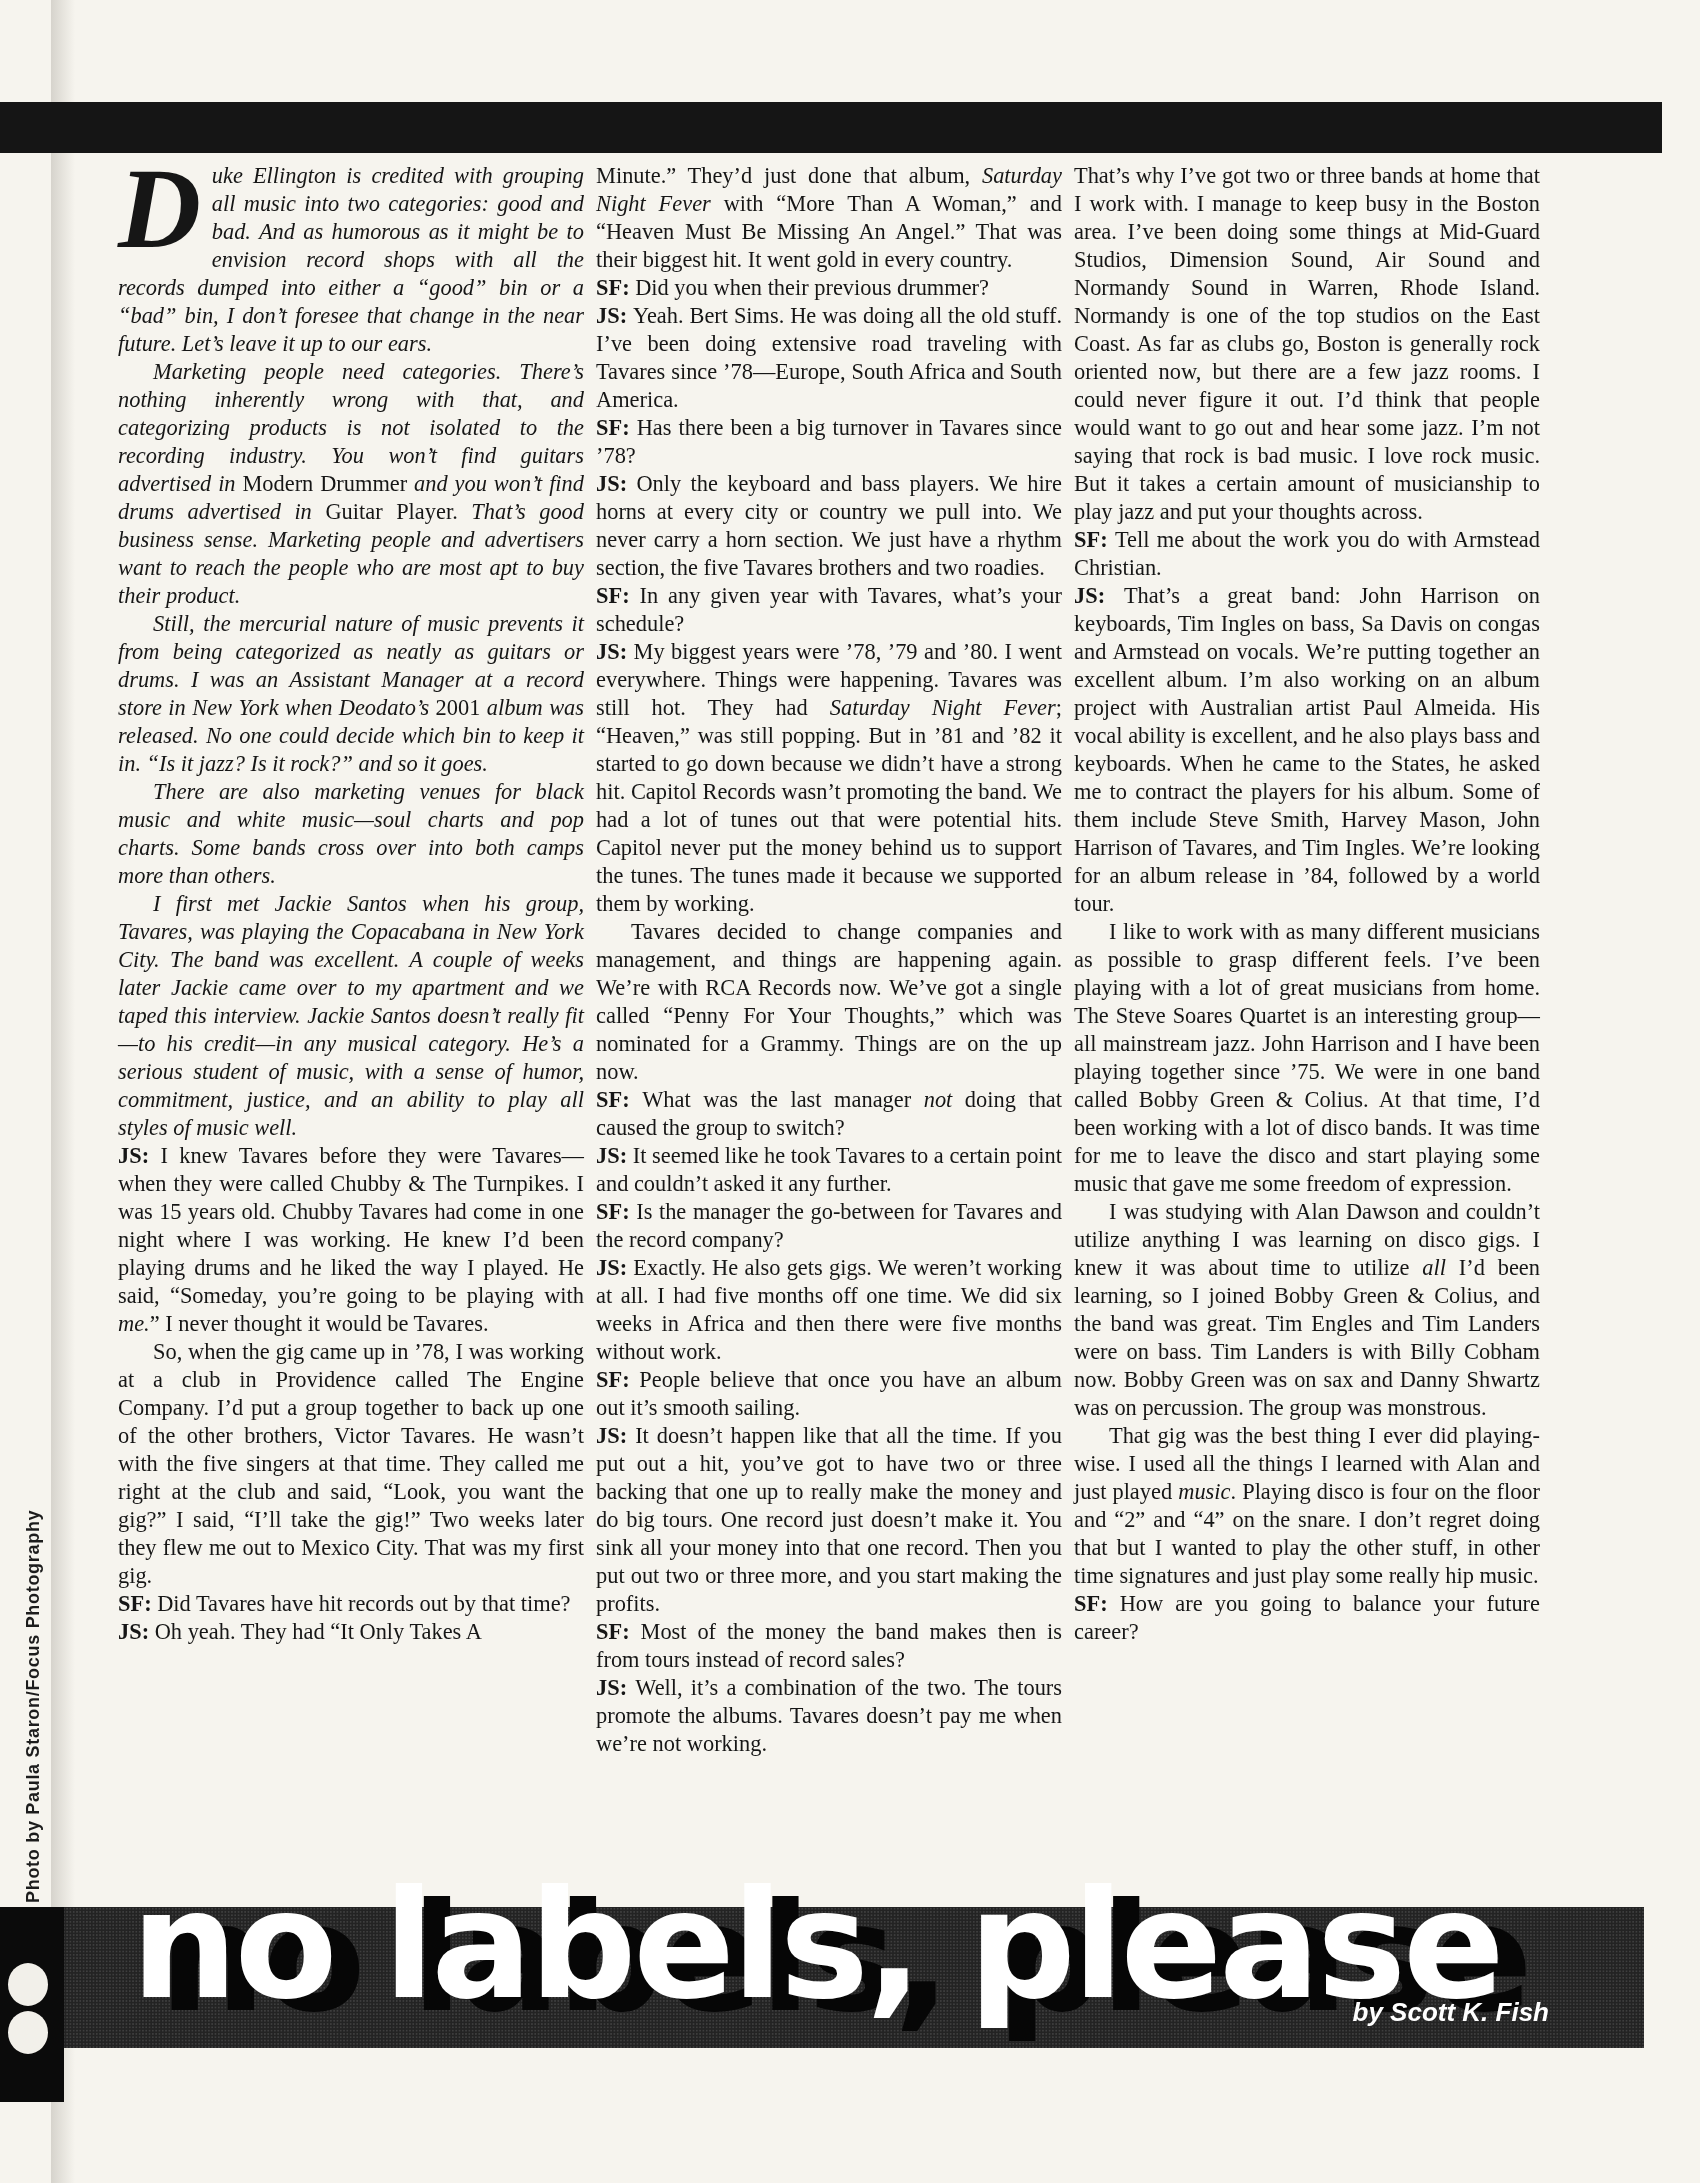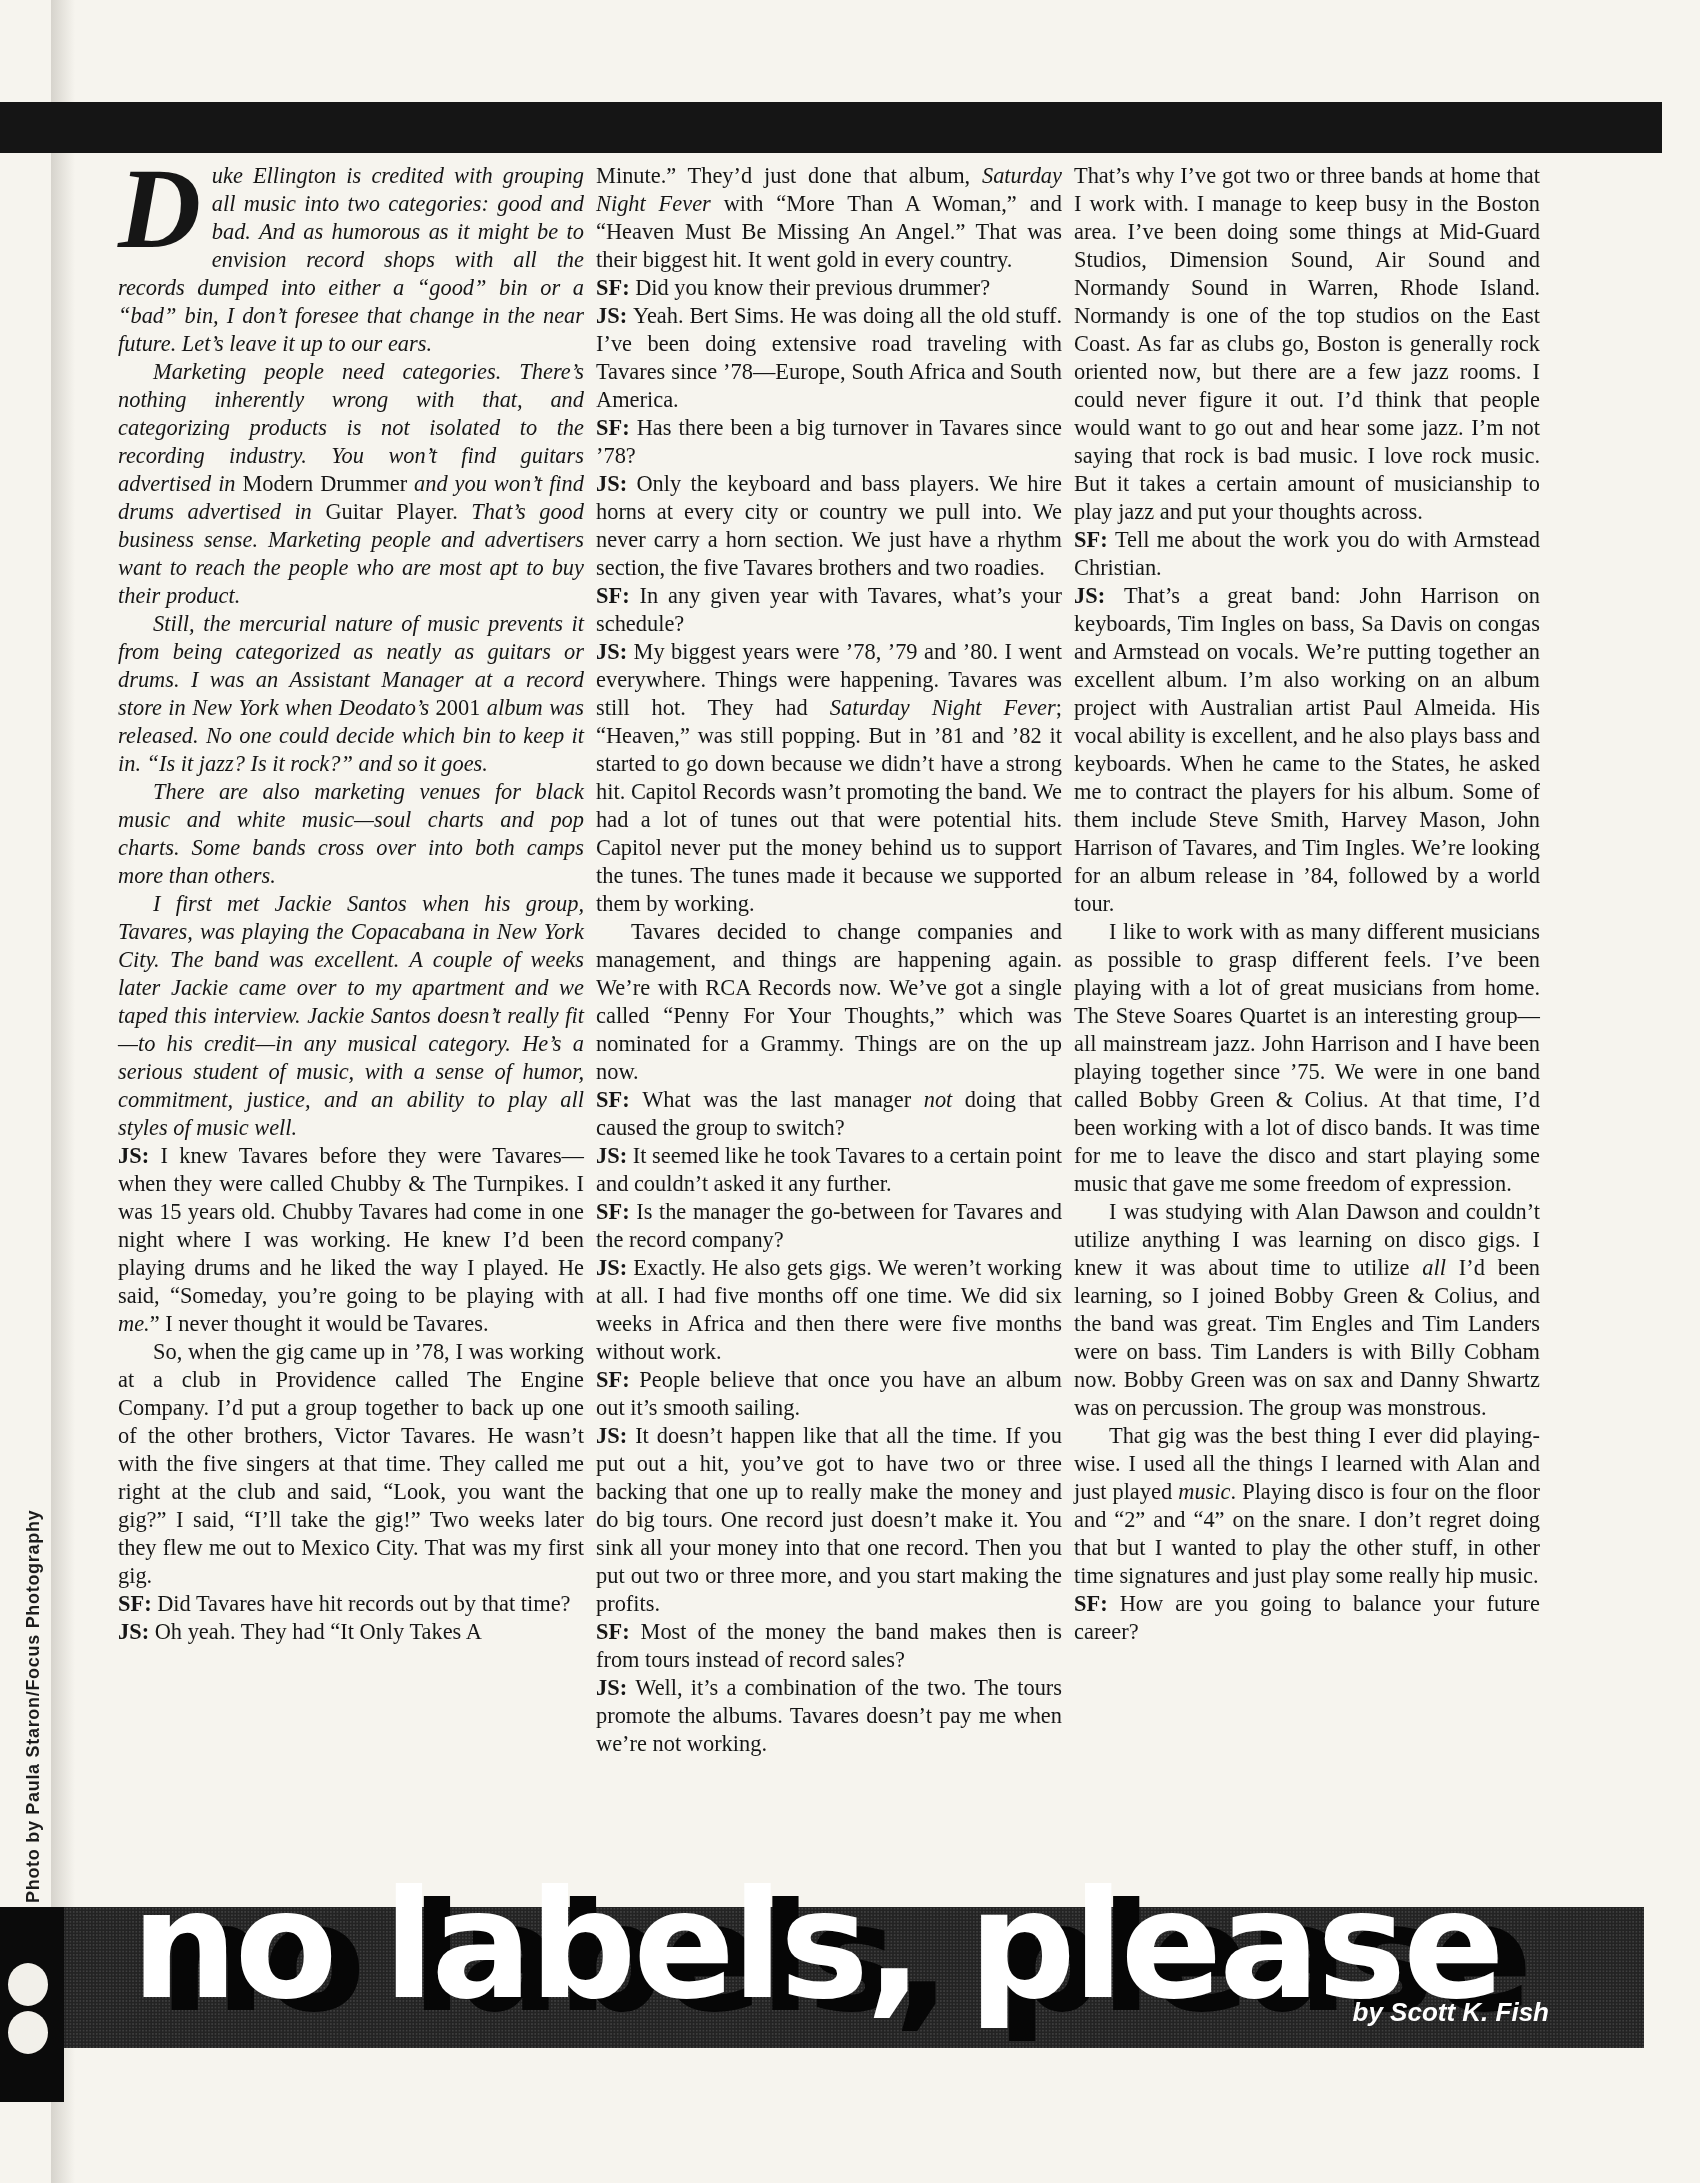--- a/index.html
+++ b/index.html
@@ -89,21 +89,21 @@
       <p class="intro indent"><span>Still, the mercurial nature of music prevents it from being categorized as neatly as guitars or drums. I was an Assistant Manager at a record store in New York when Deodato’s </span><span class="alt">2001</span><span> album was released. No one could decide which bin to keep it in. “Is it jazz? Is it rock?” and so it goes.</span></p>
       <p class="intro indent"><span>There are also marketing venues for black music and white music—soul charts and pop charts. Some bands cross over into both camps more than others.</span></p>
       <p class="intro indent"><span>I first met Jackie Santos when his group, Tavares, was playing the Copacabana in New York City. The band was excellent. A couple of weeks later Jackie came over to my apartment and we taped this interview. Jackie Santos doesn’t really fit—to his credit—in any musical category. He’s a serious student of music, with a sense of humor, commitment, justice, and an ability to play all styles of music well.</span></p>
       <p class="qa"><b>JS: </b><span>I knew Tavares before they were Tavares—when they were called Chubby &amp; The Turnpikes. I was 15 years old. Chubby Tavares had come in one night where I was working. He knew I’d been playing drums and he liked the way I played. He said, “Someday, you’re going to be playing with </span><span class="alt">me.</span><span>” I never thought it would be Tavares.</span></p>
       <p class="plain indent"><span>So, when the gig came up in ’78, I was working at a club in Providence called The Engine Company. I’d put a group together to back up one of the other brothers, Victor Tavares. He wasn’t with the five singers at that time. They called me right at the club and said, “Look, you want the gig?” I said, “I’ll take the gig!” Two weeks later they flew me out to Mexico City. That was my first gig.</span></p>
       <p class="qa"><b>SF: </b><span>Did Tavares have hit records out by that time?</span></p>
       <p class="qa"><b>JS: </b><span>Oh yeah. They had “It Only Takes A</span></p>
     </div>
   <div class="col col2" id="col-1">
       <p class="plain"><span>Minute.” They’d just done that album, </span><span class="alt">Saturday Night Fever</span><span> with “More Than A Woman,” and “Heaven Must Be Missing An Angel.” That was their biggest hit. It went gold in every country.</span></p>
-      <p class="qa"><b>SF: </b><span>Did you know their previous drummer?</span></p>
+      <p class="qa"><b>SF: </b><span>Did you when their previous drummer?</span></p>
       <p class="qa"><b>JS: </b><span>Yeah. Bert Sims. He was doing all the old stuff. I’ve been doing extensive road traveling with Tavares since ’78—Europe, South Africa and South America.</span></p>
       <p class="qa"><b>SF: </b><span>Has there been a big turnover in Tavares since ’78?</span></p>
       <p class="qa"><b>JS: </b><span>Only the keyboard and bass players. We hire horns at every city or country we pull into. We never carry a horn section. We just have a rhythm section, the five Tavares brothers and two roadies.</span></p>
       <p class="qa"><b>SF: </b><span>In any given year with Tavares, what’s your schedule?</span></p>
       <p class="qa"><b>JS: </b><span>My biggest years were ’78, ’79 and ’80. I went everywhere. Things were happening. Tavares was still hot. They had </span><span class="alt">Saturday Night Fever</span><span>; “Heaven,” was still popping. But in ’81 and ’82 it started to go down because we didn’t have a strong hit. Capitol Records wasn’t promoting the band. We had a lot of tunes out that were potential hits. Capitol never put the money behind us to support the tunes. The tunes made it because we supported them by working.</span></p>
       <p class="plain indent"><span>Tavares decided to change companies and management, and things are happening again. We’re with RCA Records now. We’ve got a single called “Penny For Your Thoughts,” which was nominated for a Grammy. Things are on the up now.</span></p>
       <p class="qa"><b>SF: </b><span>What was the last manager </span><span class="alt">not</span><span> doing that caused the group to switch?</span></p>
       <p class="qa"><b>JS: </b><span>It seemed like he took Tavares to a certain point and couldn’t asked it any further.</span></p>
       <p class="qa"><b>SF: </b><span>Is the manager the go-between for Tavares and the record company?</span></p>
       <p class="qa"><b>JS: </b><span>Exactly. He also gets gigs. We weren’t working at all. I had five months off one time. We did six weeks in Africa and then there were five months without work.</span></p>

